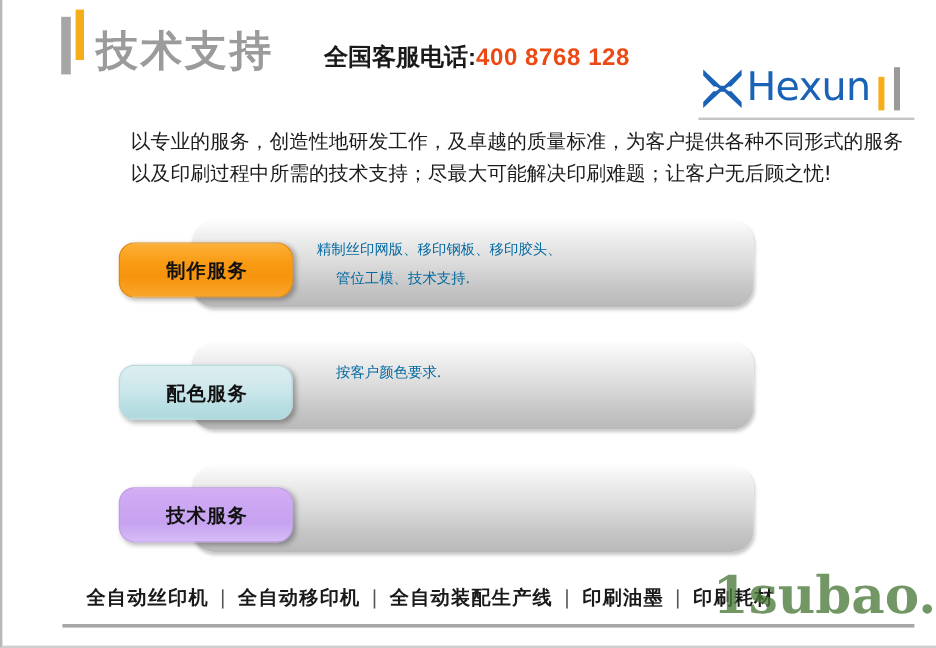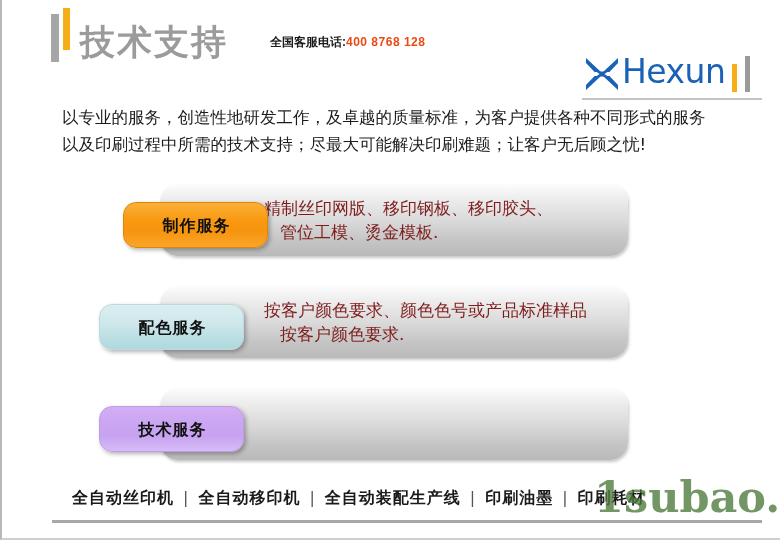--- a/index.html
+++ b/index.html
@@ -45,21 +45,21 @@
     font-size: 35px;
     font-weight: bold;
     color: #9b9b9b;
     letter-spacing: 2px;
     font-family: "DejaVu Sans", "Liberation Sans", sans-serif;
     white-space: nowrap;
   }
   #hotline {
     position: absolute;
     left: 268px; top: 34px;
-    font-size: 12px;
+    font-size: 20px;
     font-weight: bold;
     white-space: nowrap;
   }
   #hotline .label { color: #1a1a1a; }
   #hotline .number { color: #ec4a15; letter-spacing: 0.5px; }
 
   
   #logo {
     position: absolute;
     left: 580px; top: 14px;
@@ -101,21 +101,21 @@
   
   #intro {
     position: absolute;
     left: 60px; top: 104px;
     width: 700px;
     font-size: 16.5px;
     color: #1c1c1c;
     line-height: 27px;
     font-family: "DejaVu Sans", "Liberation Sans", sans-serif;
   }
-  #intro .line { white-space: nowrap; }
+  #intro .line { white-space: nowrap; margin-left: 47px; }
 
   
   #rows {
     position: absolute;
     left: 0; top: 176px;
     width: 780px;
   }
   .svc-row {
     position: relative;
     height: 102px;
@@ -145,37 +145,36 @@
     text-align: center;
     font-size: 16px;
     font-weight: bold;
     color: #111111;
     font-family: "DejaVu Sans", "Liberation Sans", sans-serif;
     letter-spacing: 1px;
   }
   .pill-orange {
     background: linear-gradient(to bottom, #fbb03a 0%, #f99a12 38%, #f6940d 62%, #f9a52a 100%);
     border: 1px solid #e08505;
-    margin-left: 24px;
   }
   .pill-cyan {
     background: linear-gradient(to bottom, #dbeef0 0%, #cfe8ec 40%, #b9dfe3 75%, #aed9de 100%);
     border: 1px solid #bcd9dd;
   }
   .pill-purple {
     background: linear-gradient(to bottom, #d3aef5 0%, #cba6f2 35%, #c6a2f0 65%, #d7bcf7 100%);
     border: 1px solid #bf9be8;
   }
   .svc-text {
     position: absolute;
     left: 262px; top: 20px;
     width: 352px;
-    font-size: 17px;
+    font-size: 12px;
     line-height: 24px;
-    color: #7f1d1d;
+    color: #0369a1;
     font-family: "DejaVu Serif", "Liberation Serif", serif;
   }
   .svc-text .l1 { display: block; }
   .svc-text .l2 { display: block; padding-left: 16px; }
 
   
   #footer {
     position: absolute;
     left: 0; top: 488px;
     width: 780px;
@@ -249,31 +248,30 @@
     <span class="line">以专业的服务，创造性地研发工作，及卓越的质量标准，为客户提供各种不同形式的服务</span>
     <span class="line">以及印刷过程中所需的技术支持；尽最大可能解决印刷难题；让客户无后顾之忧!</span>
   </div>
 
   <div id="rows">
 
     <div class="svc-row">
       <div class="svc-track"></div>
       <div class="svc-text">
         <span class="l1">精制丝印网版、移印钢板、移印胶头、</span>
-        <span class="l2">管位工模、烫金模板.</span>
+        <span class="l2">管位工模、技术支持.</span>
       </div>
       <div class="svc-pill pill-orange">
         <span class="svc-pill-label">制作服务</span>
       </div>
     </div>
 
     <div class="svc-row">
       <div class="svc-track"></div>
       <div class="svc-text">
-        <span class="l1">按客户颜色要求、颜色色号或产品标准样品</span>
         <span class="l2">按客户颜色要求.</span>
       </div>
       <div class="svc-pill pill-cyan">
         <span class="svc-pill-label">配色服务</span>
       </div>
     </div>
 
     <div class="svc-row">
       <div class="svc-track"></div>
       <div class="svc-text">

